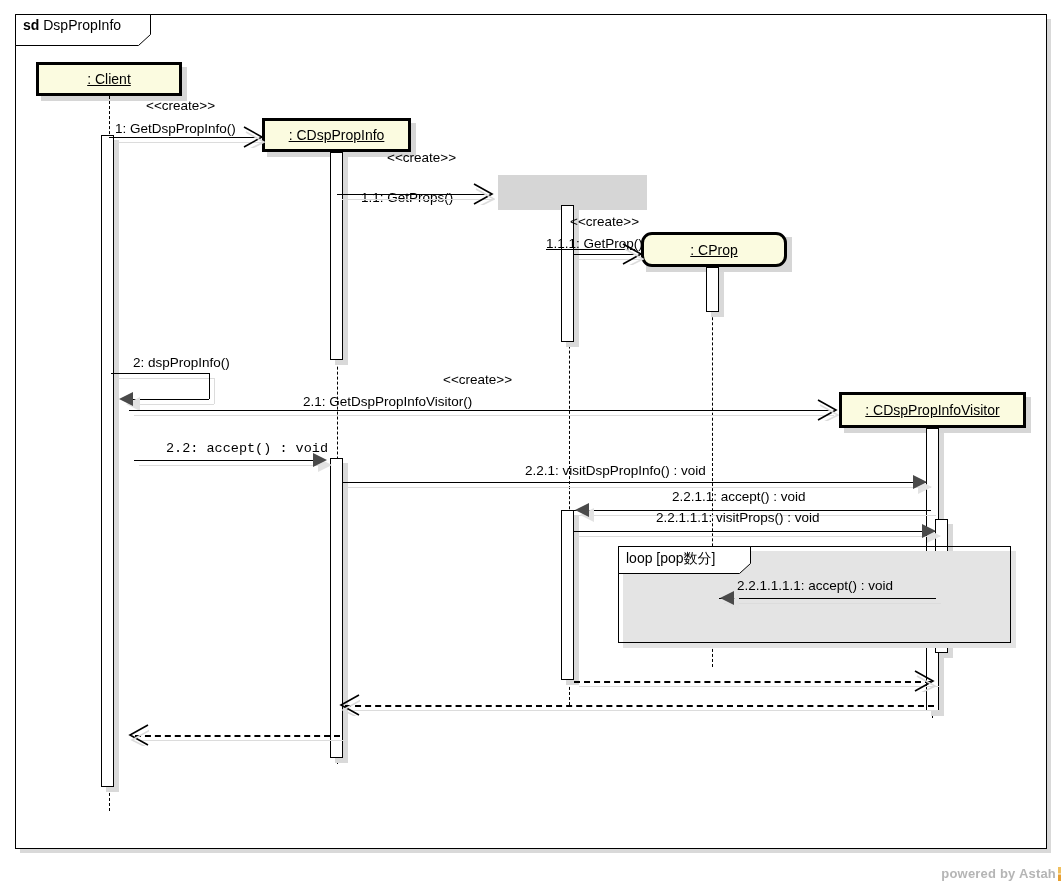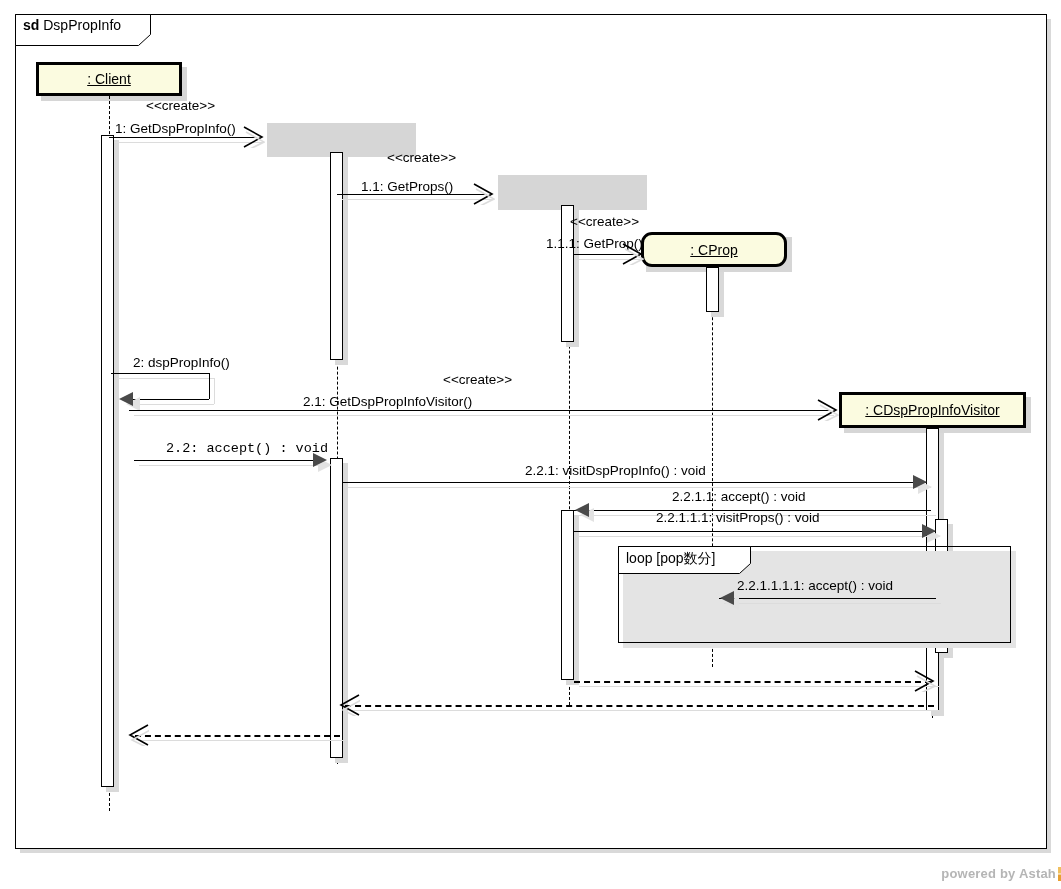--- a/index.html
+++ b/index.html
@@ -75,20 +75,23 @@
       <span>DspPropInfo</span>
     </div>
   </div>
 
   <div class="lifebox-shadow" style="left:41px;top:67px;width:146px;height:34px;"></div>
   <div class="lifebox" style="left:36px;top:62px;width:146px;height:34px;">
     <span class="lbl">: Client</span>
   </div>
 
   <div class="lifebox-shadow" style="left:267px;top:123px;width:149px;height:34px;"></div>
+  <div class="lifebox" style="left:262px;top:118px;width:149px;height:34px;">
+    <span class="lbl">: CDspPropInfo</span>
+  </div>
 
   <div class="lifebox-shadow" style="left:498px;top:175px;width:149px;height:35px;"></div>
 
   <div class="lifebox-shadow" style="left:646px;top:237px;width:146px;height:35px;"></div>
   <div class="lifebox" style="left:641px;top:232px;width:146px;height:35px;border-radius:11px;">
     <span class="lbl">: CProp</span>
   </div>
 
   <div class="lifebox-shadow" style="left:844px;top:397px;width:187px;height:36px;"></div>
   <div class="lifebox" style="left:839px;top:392px;width:187px;height:36px;">
@@ -131,30 +134,30 @@
   <div class="stereo" style="left:146px;top:98px;">&lt;&lt;create&gt;&gt;</div>
   <div class="msglabel" style="left:115px;top:121px;">1: GetDspPropInfo()</div>
   <div class="msgline-shadow" style="left:114px;top:142px;width:148px;"></div>
   <div class="msgline" style="left:109px;top:137px;width:148px;"></div>
   <svg class="ohead" style="left:243px;top:126px;" width="22" height="22">
     <path d="M1,1 L19,11 L1,21" fill="none" stroke="#000" stroke-width="1.6"></path>
     <path d="M3,6 L21,16 L3,25" fill="none" stroke="#dcdcdc" stroke-width="1.6"></path>
   </svg>
 
   <div class="stereo" style="left:387px;top:150px;">&lt;&lt;create&gt;&gt;</div>
-  <div class="msglabel" style="left:361px;top:179px;">1.1: GetProps()</div>
+  <div class="msglabel" style="left:361px;top:190px;">1.1: GetProps()</div>
   <div class="msgline-shadow" style="left:342px;top:199px;width:150px;"></div>
   <div class="msgline" style="left:337px;top:194px;width:150px;"></div>
   <svg class="ohead" style="left:473px;top:183px;" width="22" height="22">
     <path d="M1,1 L19,11 L1,21" fill="none" stroke="#000" stroke-width="1.6"></path>
     <path d="M3,6 L21,16 L3,25" fill="none" stroke="#dcdcdc" stroke-width="1.6"></path>
   </svg>
 
   <div class="stereo" style="left:570px;top:214px;">&lt;&lt;create&gt;&gt;</div>
-  <div class="msglabel" style="left:546px;top:236px;">1.1.1: GetProp()</div>
+  <div class="msglabel" style="left:546px;top:236px;text-decoration:underline;">1.1.1: GetProp()</div>
   <div class="msgline-shadow" style="left:579px;top:259px;width:62px;"></div>
   <div class="msgline" style="left:574px;top:254px;width:62px;"></div>
   <svg class="ohead" style="left:622px;top:243px;" width="22" height="22">
     <path d="M1,1 L19,11 L1,21" fill="none" stroke="#000" stroke-width="1.6"></path>
     <path d="M3,6 L21,16 L3,25" fill="none" stroke="#dcdcdc" stroke-width="1.6"></path>
   </svg>
 
   <div class="msglabel" style="left:133px;top:355px;">2: dspPropInfo()</div>
 
   <div class="msgline-shadow" style="left:116px;top:378px;width:98px;"></div>

